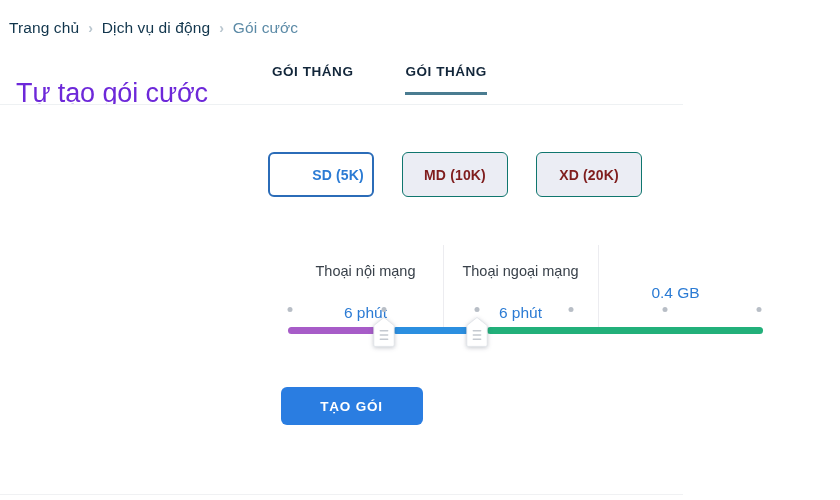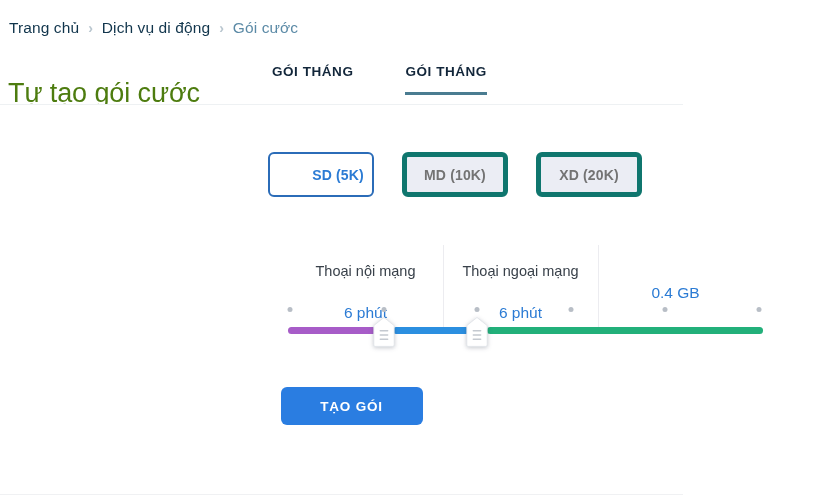--- a/index.html
+++ b/index.html
@@ -51,25 +51,25 @@
   .crumb-sep {
     color: #b9c6cf;
     margin: 0 9px;
     font-size: 14px;
     font-weight: 600;
     display: inline-block;
     transform: translateY(-0.5px);
   }
   .page-title {
     position: absolute;
-    left: 8px;
+    left: 16px;
     top: 57px;
     font-size: 27px;
     line-height: 36px;
-    color: #4d7c0f;
+    color: #6d28d9;
     font-weight: 400;
     letter-spacing: -0.1px;
   }
   .tabs {
     position: absolute;
     left: 272px;
     top: 62px;
     display: flex;
     align-items: flex-start;
     gap: 52px;
@@ -109,22 +109,22 @@
     left: 268px;
     top: 47px;
     display: flex;
     gap: 28px;
   }
   .pkg-btn {
     width: 106px;
     height: 45px;
     border-radius: 6px;
     background: #ebedf4;
-    border: 5px solid #0f766e;
-    color: #737373;
+    border: 1px solid #0f766e;
+    color: #7f1d1d;
     font-size: 14px;
     font-weight: 700;
     letter-spacing: 0.15px;
     display: flex;
     align-items: center;
     justify-content: center;
     box-sizing: border-box;
     cursor: pointer;
   }
   .pkg-btn.selected {

